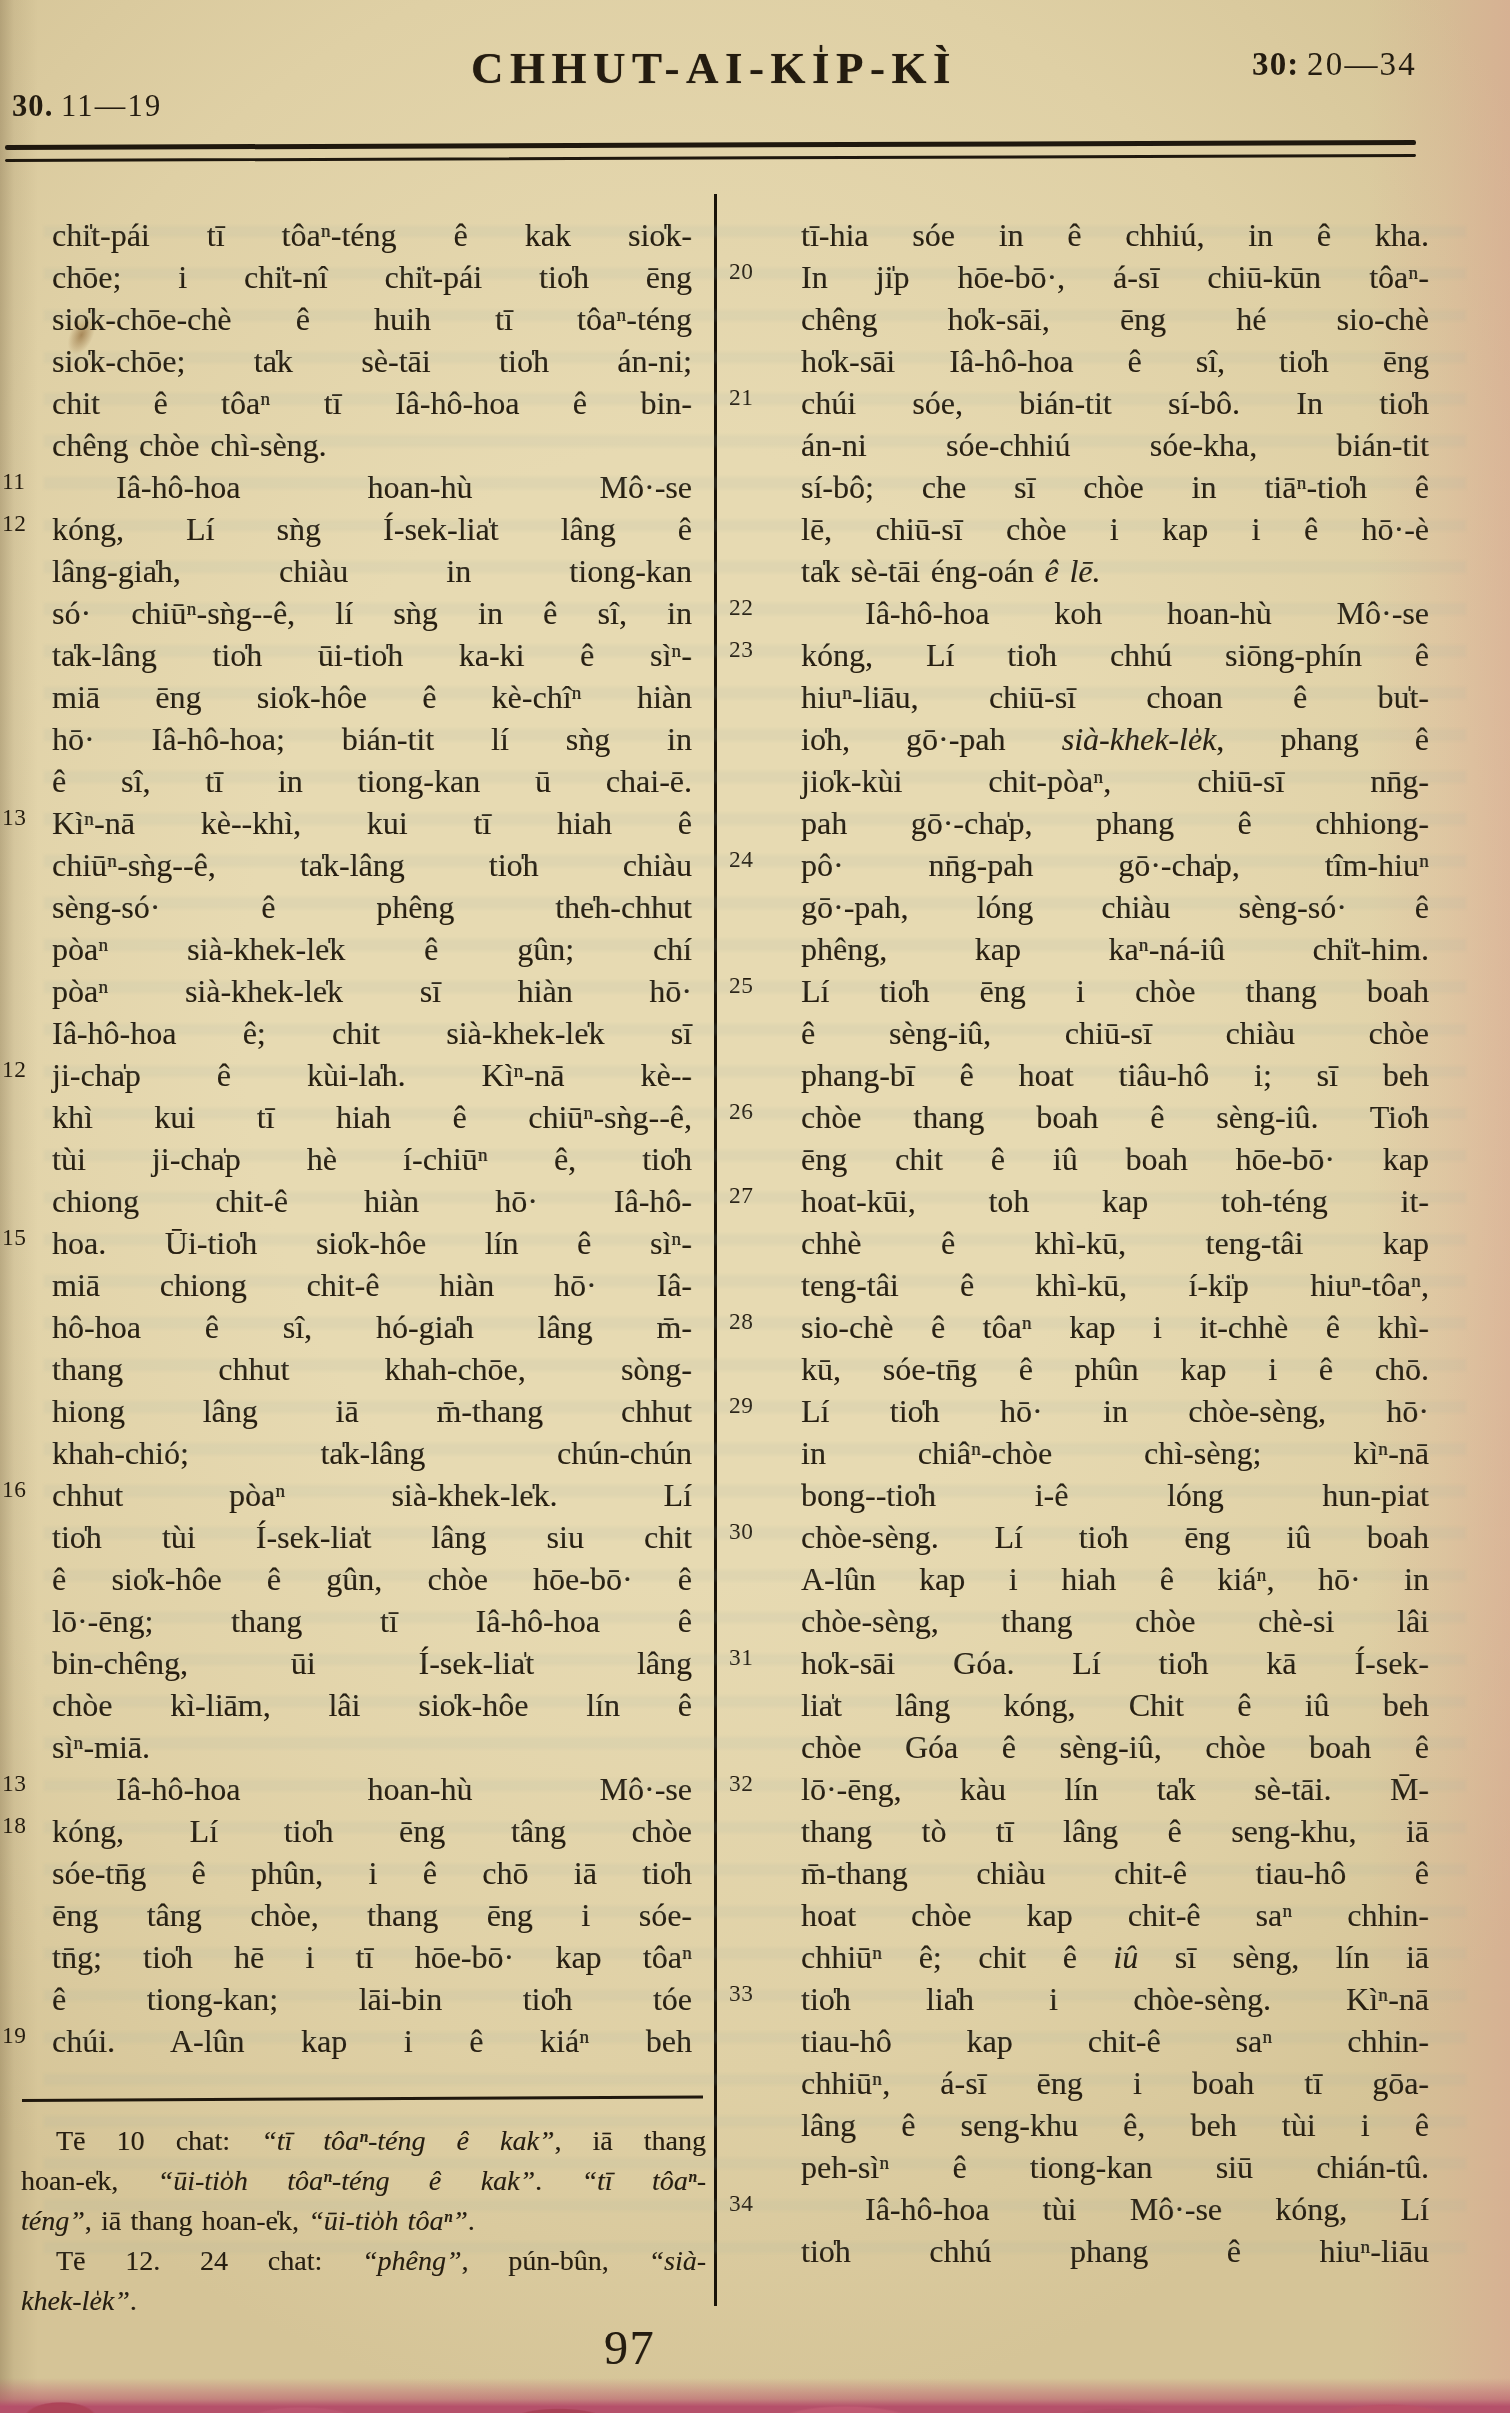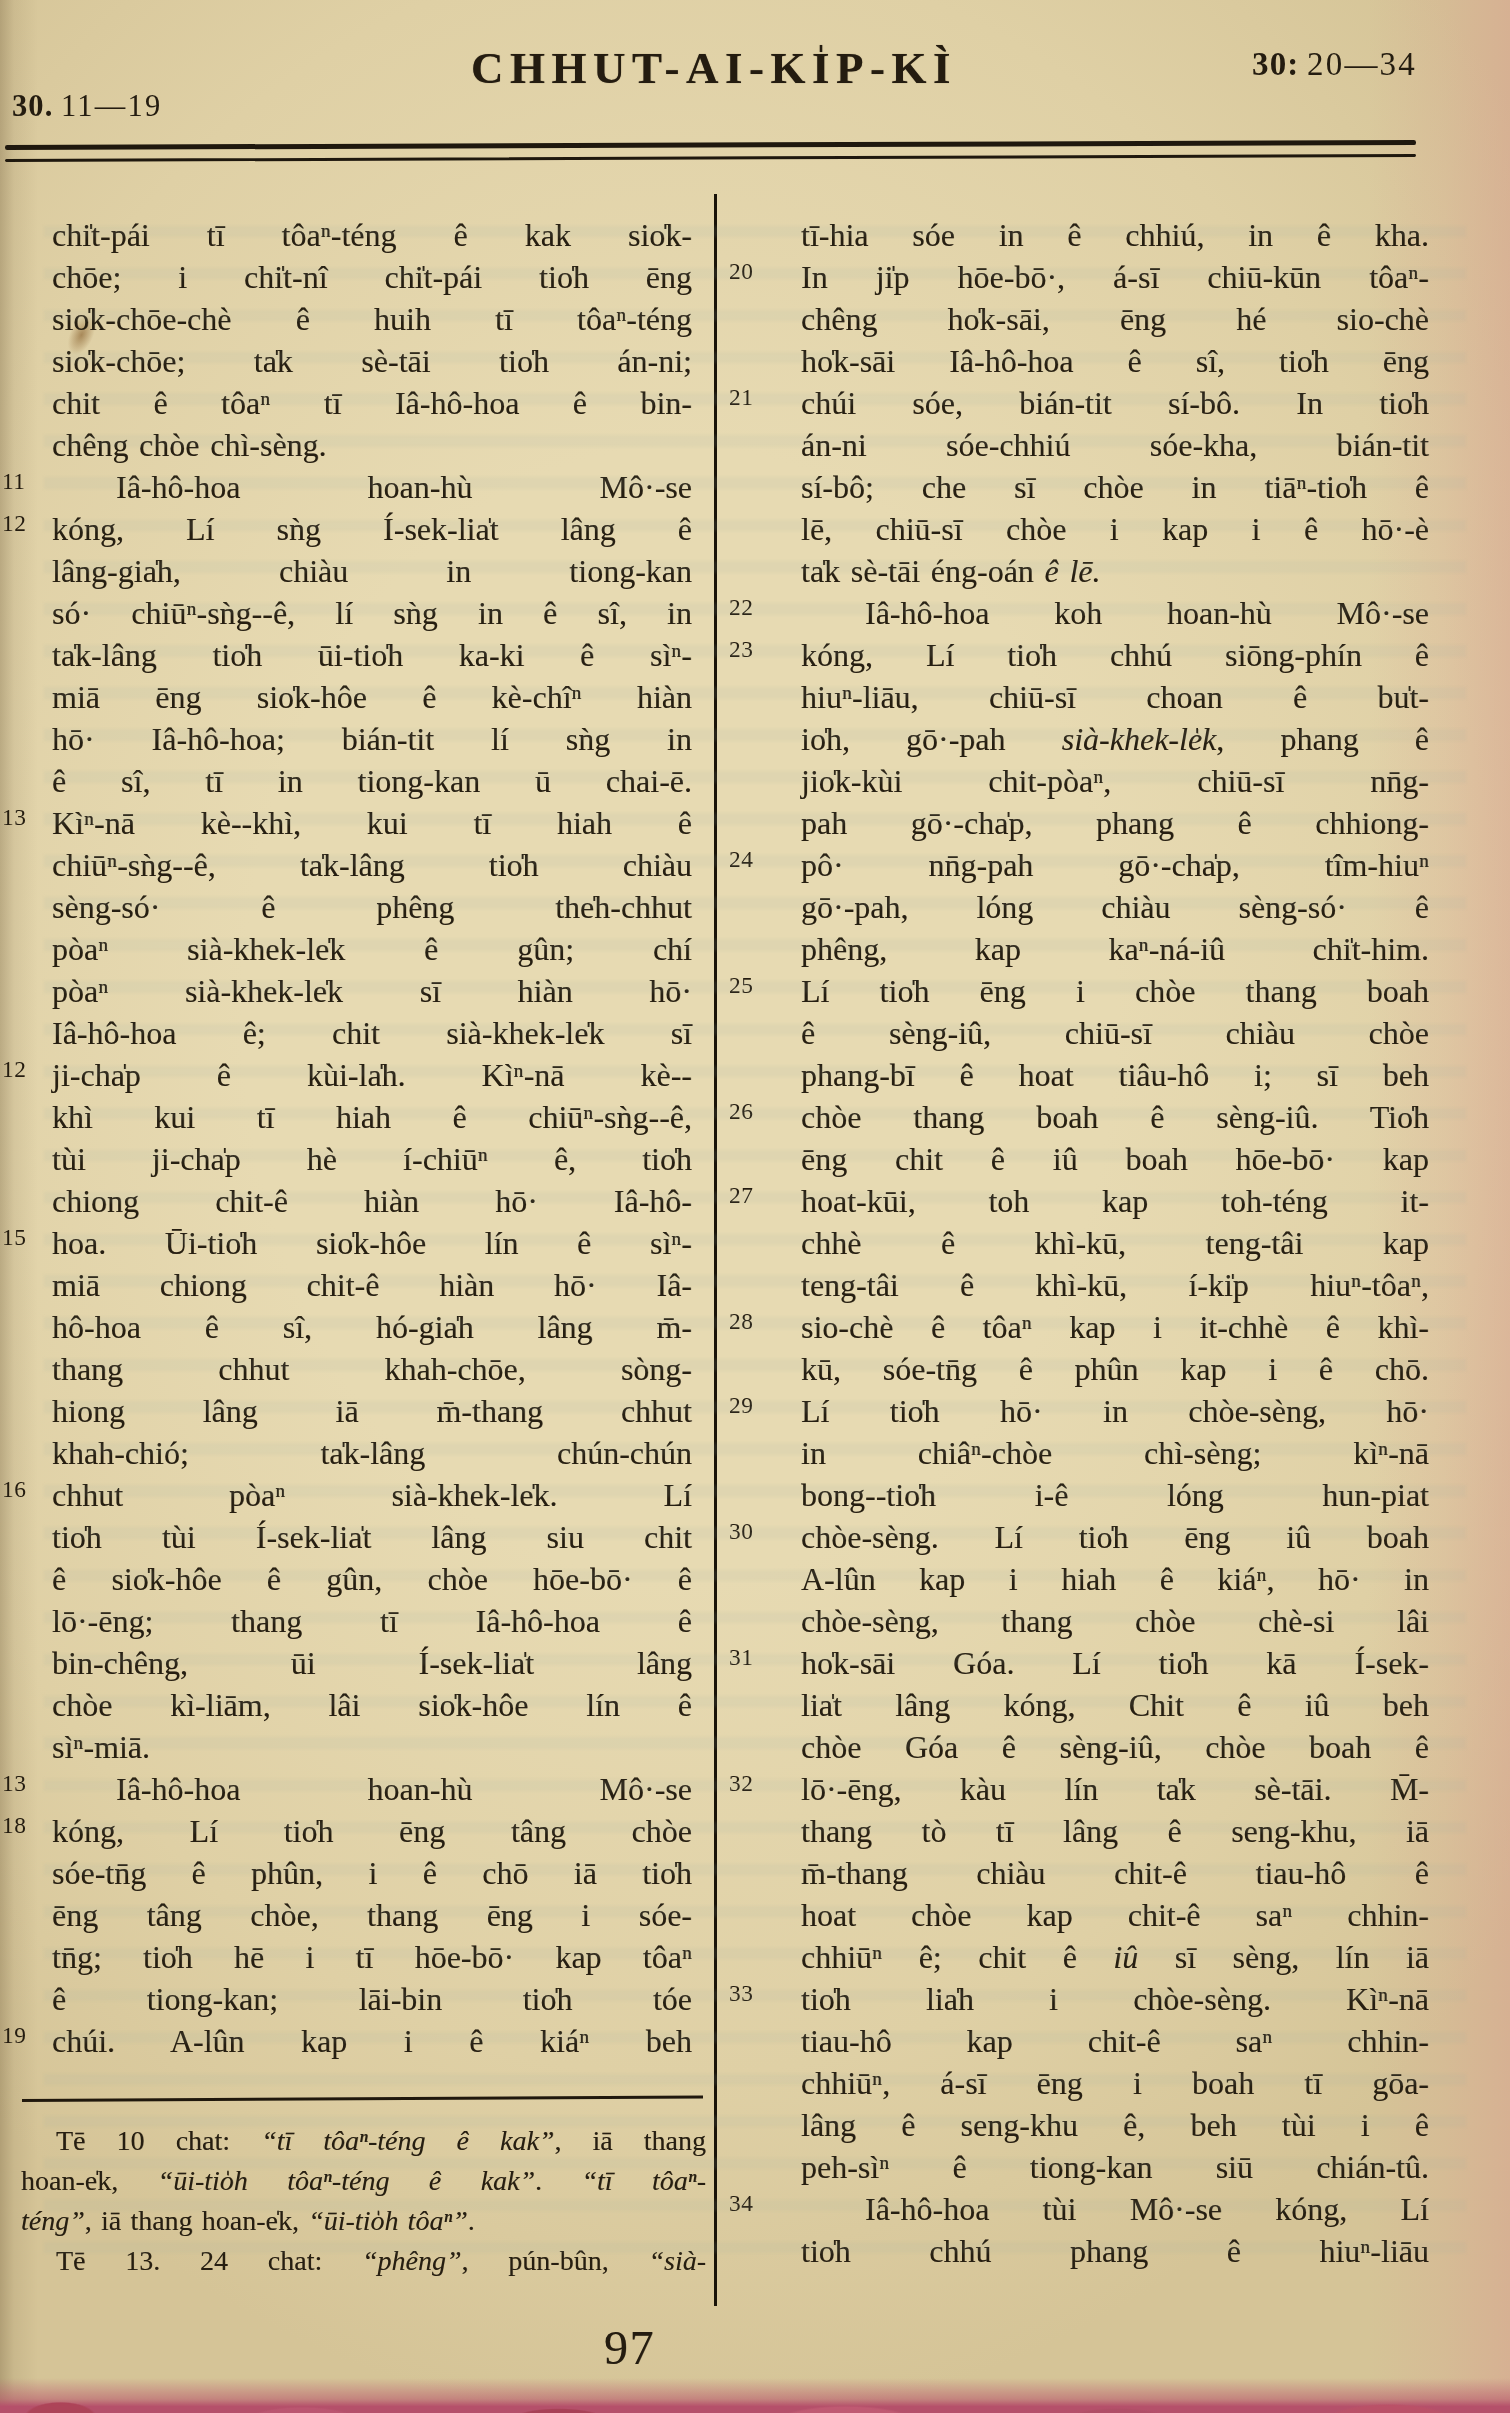--- a/index.html
+++ b/index.html
@@ -191,19 +191,20 @@
       <div class="line"><span>peh-sìⁿ ê tiong-kan siū chián-tû.</span></div>
       <div class="line ind"><span class="vnum">34</span><span>Iâ-hô-hoa tùi Mô·-se kóng, Lí</span></div>
       <div class="line"><span>tio̍h chhú phang ê hiuⁿ-liāu</span></div>
     </section>
 
   <div class="fn-rule"></div>
   <section id="footnotes">
       <div class="line ind"><span>Tē 10 chat: </span><span class="it">“tī tôaⁿ-téng ê kak”</span><span>, iā thang</span></div>
       <div class="line"><span>hoan-e̍k, </span><span class="it">“ūi-tio̍h tôaⁿ-téng ê kak”</span><span>. </span><span class="it">“tī tôaⁿ-</span></div>
       <div class="line end"><span class="it">téng”</span><span>, iā thang hoan-e̍k, </span><span class="it">“ūi-tio̍h tôaⁿ”</span><span>.</span></div>
-      <div class="line ind"><span>Tē 13. 24 chat: </span><span class="it">“phêng”</span><span>, pún-bûn, </span><span class="it">“sià-</span></div>
+      <div class="line ind"><span>Tē 12. 24 chat: </span><span class="it">“phêng”</span><span>, pún-bûn, </span><span class="it">“sià-</span></div>
+      <div class="line end"><span class="it">khek-le̍k”</span><span>.</span></div>
     </section>
 
   <div class="pagenum">97</div>
   <div class="dye"></div>
 </div>
 
 
 </body></html>

